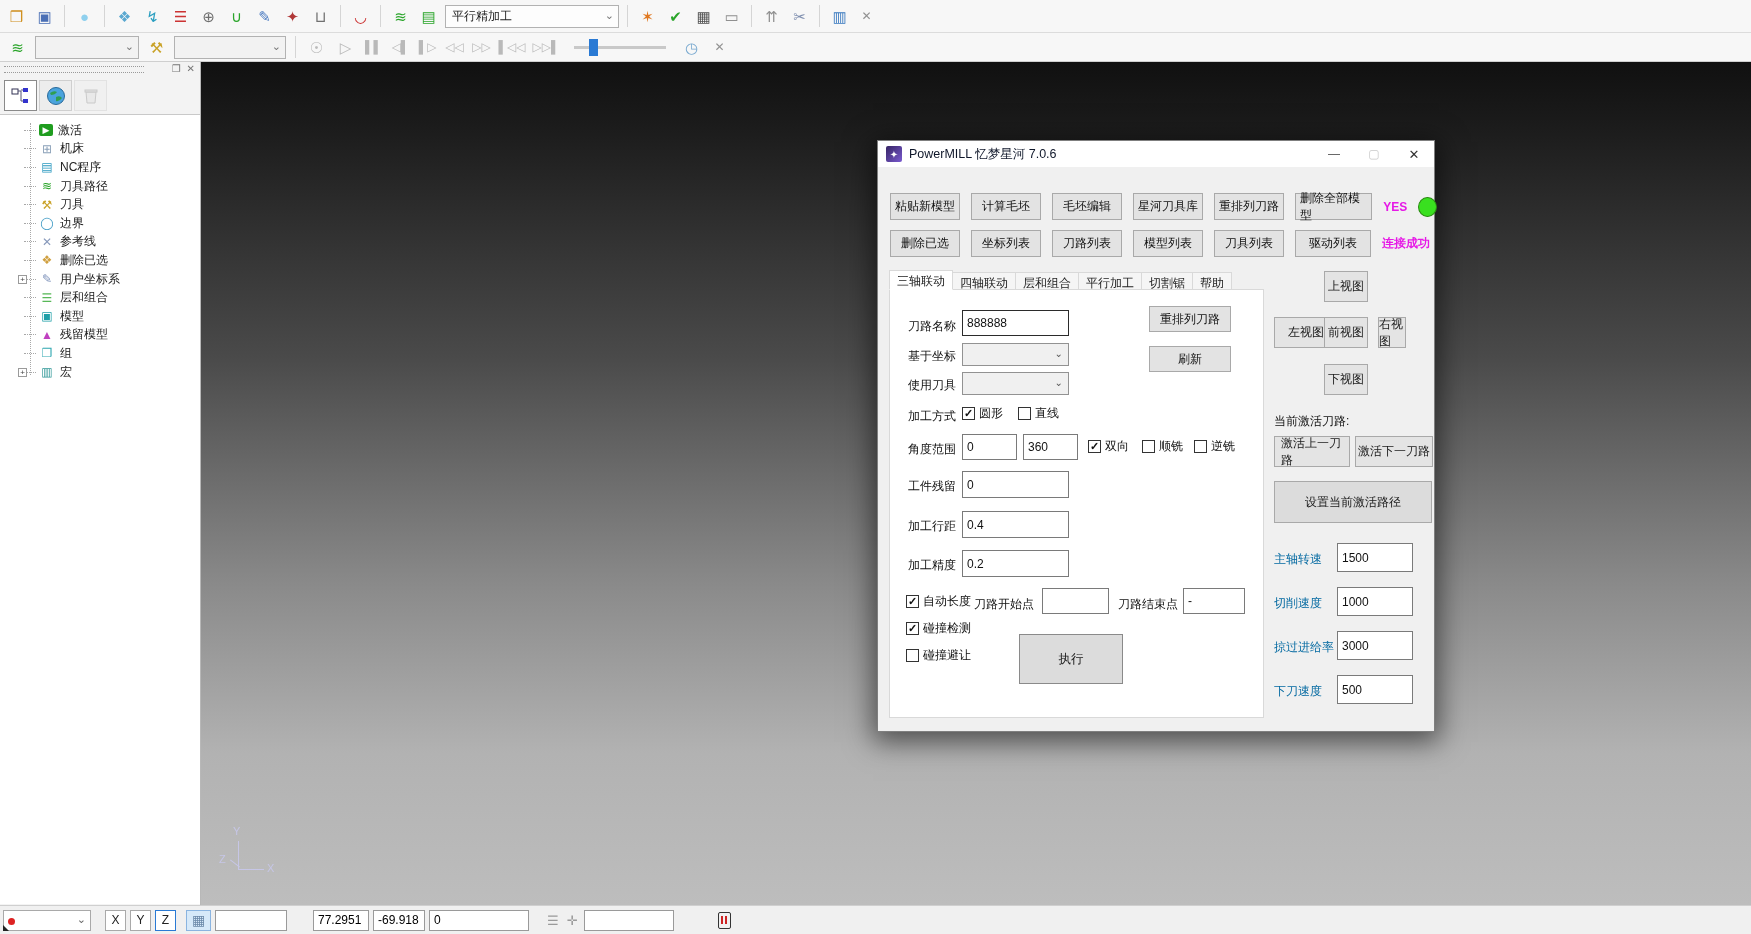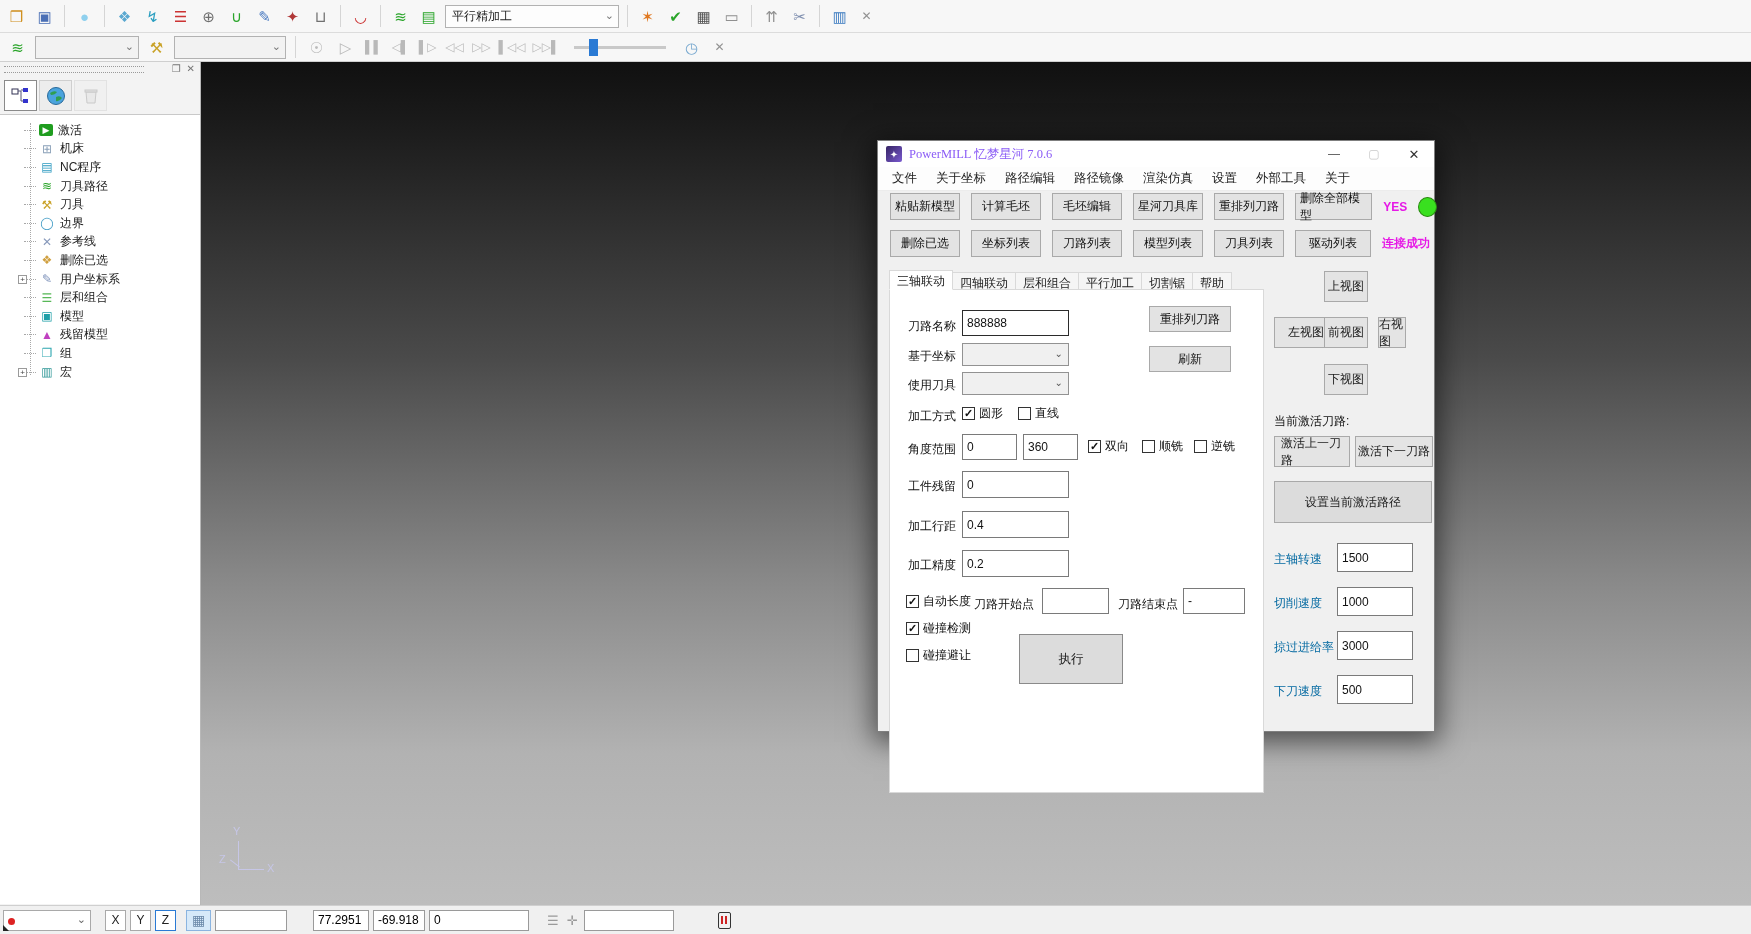--- a/index.html
+++ b/index.html
@@ -56,36 +56,36 @@
   .ax-line-x { position:absolute; left:17px; top:42px; width:26px; height:1px; background:#c6c6e6; }
   .ax-line-z { position:absolute; left:8px; top:36px; width:12px; height:1px; background:#c6c6e6; transform:rotate(38deg); }
   .ax-y { position:absolute; left:12px; top:-2px; font-size:11px; }
   .ax-x { position:absolute; left:46px; top:35px; font-size:11px; }
   .ax-z { position:absolute; left:-2px; top:26px; font-size:11px; }
 
   
   .dialog { position:absolute; left:877px; top:140px; width:558px; height:592px; background:#f0f0f0; border:1px solid #7f7f7f; box-shadow:0 6px 26px 4px rgba(0,0,0,.55); }
   .dlg-title { position:absolute; left:0; top:0; width:100%; height:26px; background:#ffffff; display:flex; align-items:center; padding-left:8px; }
   .dlg-icon { width:16px; height:16px; border-radius:2px; background:linear-gradient(135deg,#352463,#7a5ad0); color:#fff; font-size:10px; display:flex; align-items:center; justify-content:center; margin-right:7px; }
-  .dlg-title-text { color:#8b5cf6; font-size:12.5px;font-family:Liberation Serif, serif; }
+  .dlg-title-text { color:#0f172a; font-size:12.5px; }
   .dlg-ctrls { position:absolute; right:0; top:0; height:26px; display:flex; }
   .dlg-ctrl { width:40px; height:26px; display:flex; align-items:center; justify-content:center; font-size:12px; color:#555; }
   .dlg-ctrl.max { color:#c9c9c9; }
   .dlg-ctrl.close { color:#333; font-size:13px; }
   .dlg-menu { position:absolute; left:0; top:26px; width:100%; height:24px; background:#fdfdfd; border-bottom:1px solid #ececec; display:flex; align-items:center; gap:19px; padding-left:14px; font-size:12.5px; color:#222; }
   .btn { background:#e3e3e3; border:1px solid #a9a9a9; display:inline-flex; align-items:center; justify-content:center; font-size:12px; color:#111; cursor:default; }
   .brow { position:absolute; left:12px; display:flex; gap:11px; align-items:center; }
   .brow .btn { height:27px; min-width:70px; padding:0 4px; }
   .magenta { color:#e619e6; font-weight:bold; font-size:12px; }
   .green-dot { width:20px; height:20px; border-radius:50%; background:#39e01f; border:1px solid #2a8a12; }
   .dtabs { position:absolute; left:11px; top:129px; display:flex; align-items:flex-end; }
   .dtab { height:18px; padding:2px 7px 0; font-size:12px; background:#f5f5f5; border:1px solid #d9d9d9; border-left:none; color:#222; }
   .dtab:first-child { border-left:1px solid #d9d9d9; }
   .dtab.active { background:#fff; height:20px; border-bottom:1px solid #fff; position:relative; z-index:2; }
-  .dpanel { position:absolute; left:11px; top:148px; width:375px; height:504px; background:#fff; border:1px solid #d9d9d9; }
+  .dpanel { position:absolute; left:11px; top:148px; width:375px; height:429px; background:#fff; border:1px solid #d9d9d9; }
   .flabel { position:absolute; font-size:12px; color:#111; }
   .tin { position:absolute; background:#fff; border:1px solid #7a7a7a; font-size:12px; padding:0 4px; font-family:"Liberation Sans",sans-serif; color:#111; }
   .tin.focus { border:1.5px solid #2b2b2b; }
   .dcombo { position:absolute; height:23px; background:#f0f0f0; border:1px solid #929292; }
   .dcombo .chev { position:absolute; right:5px; top:4px; font-size:10px; color:#555; }
   .cb { position:absolute; display:flex; align-items:center; gap:4px; font-size:12px; color:#111; }
   .cbbox { width:13px; height:13px; background:#fff; border:1px solid #333; display:flex; align-items:center; justify-content:center; font-size:11px; font-weight:bold; color:#111; }
   .exec { position:absolute; left:129px; top:344px; width:104px; height:50px; background:#dcdcdc; border:1px solid #8a8a8a; display:flex; align-items:center; justify-content:center; font-size:12.5px; }
   .vbtn { position:absolute; height:31px; background:#e4e4e4; border:1px solid #a9a9a9; display:flex; align-items:center; justify-content:center; font-size:12px; }
   .param-label { position:absolute; font-size:12px; color:#0369a1; }
@@ -296,30 +296,20 @@
   <div class="dialog">
     <div class="dlg-title">
       <span class="dlg-icon">✦</span>
       <span class="dlg-title-text">PowerMILL 忆梦星河  7.0.6</span>
     </div>
     <div class="dlg-ctrls">
       <span class="dlg-ctrl">—</span>
       <span class="dlg-ctrl max">▢</span>
       <span class="dlg-ctrl close">✕</span>
     </div>
-    <div class="dlg-menu">
-      <span>文件</span>
-      <span>关于坐标</span>
-      <span>路径编辑</span>
-      <span>路径镜像</span>
-      <span>渲染仿真</span>
-      <span>设置</span>
-      <span>外部工具</span>
-      <span>关于</span>
-    </div>
 
     <div class="brow" style="top:52px;">
       <div class="btn">粘贴新模型</div>
       <div class="btn">计算毛坯</div>
       <div class="btn">毛坯编辑</div>
       <div class="btn">星河刀具库</div>
       <div class="btn">重排列刀路</div>
       <div class="btn" style="min-width:76px;">删除全部模型</div>
       <span class="magenta">YES</span>
       <span class="green-dot"></span>

